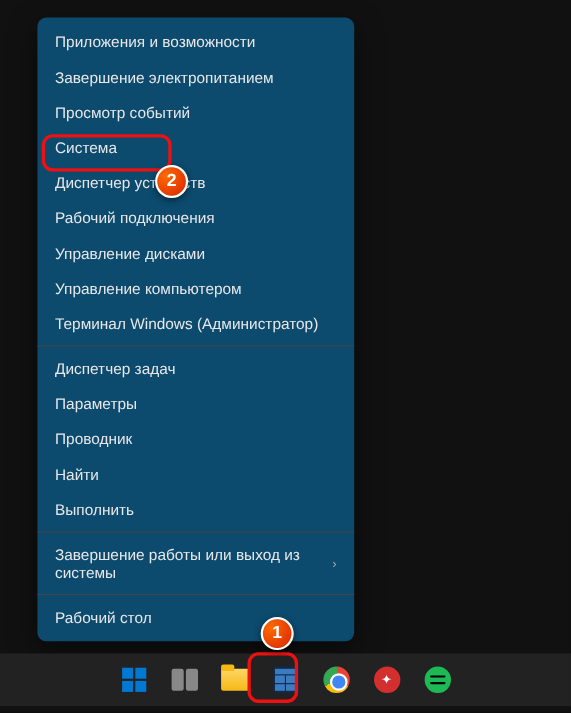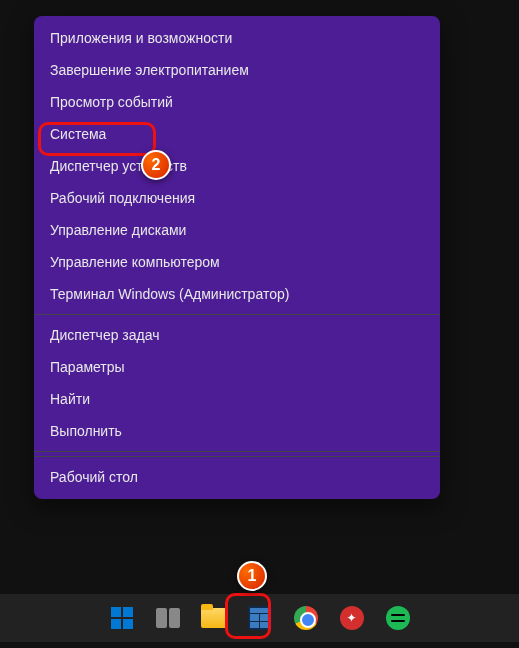--- a/index.html
+++ b/index.html
@@ -18,22 +18,22 @@
     .desktop {
       width: 100%;
       height: 100%;
       background: #111;
       position: relative;
     }
     .context-menu {
       position: absolute;
       left: 34px;
       top: 16px;
-      width: 406px;
-      background: #4c1d95;
+      width: 288px;
+      background: #0c4a6e;
       border-radius: 8px;
       box-shadow: 0 8px 24px rgba(0,0,0,0.5);
       padding: 6px 0;
     }
     .menu-item {
       padding: 8px 16px;
       color: #e8e8e8;
       font-size: 14px;
       cursor: pointer;
       display: flex;
@@ -255,26 +255,33 @@
         <span>Терминал Windows (Администратор)</span>
       </div>
     <div class="menu-separator"></div>
     <div class="menu-item">
         <span>Диспетчер задач</span>
       </div>
     <div class="menu-item">
         <span>Параметры</span>
       </div>
     <div class="menu-item">
+        <span>Проводник</span>
+      </div>
+    <div class="menu-item">
         <span>Найти</span>
       </div>
     <div class="menu-item">
         <span>Выполнить</span>
       </div>
     <div class="menu-separator"></div>
+    <div class="menu-item">
+      <span>Завершение работы или выход из системы</span>
+      <span class="menu-arrow">›</span>
+    </div>
     <div class="menu-separator"></div>
     <div class="menu-item">
         <span>Рабочий стол</span>
       </div>
   </div>
 
   <div class="highlight-box highlight-system"></div>
   <div class="badge badge-2">2</div>
 
   <div class="highlight-box highlight-start"></div>

